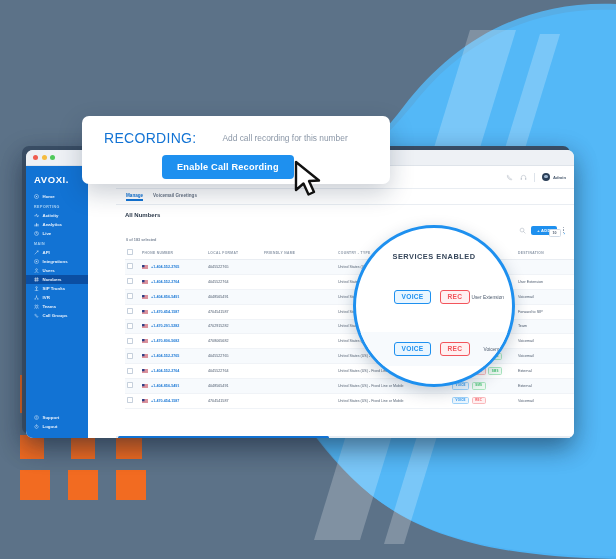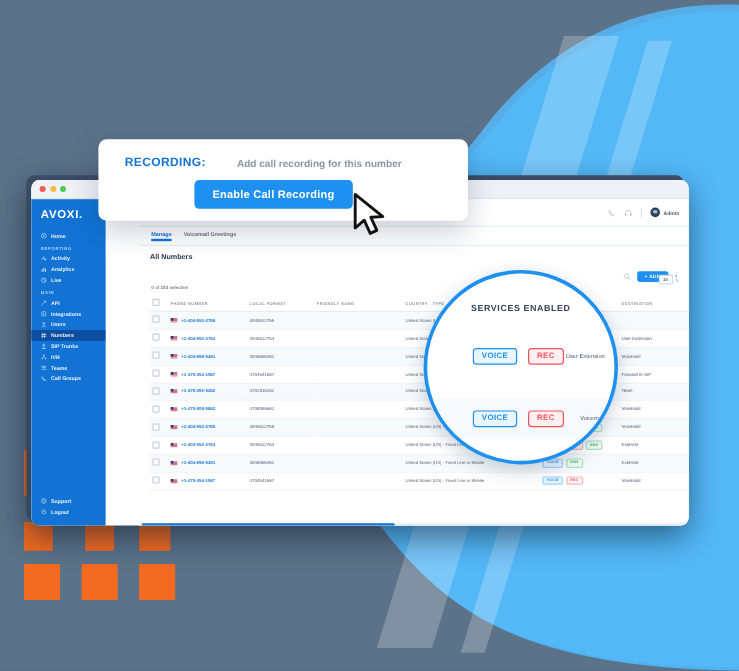--- a/index.html
+++ b/index.html
@@ -148,22 +148,22 @@
   }
   .mag-right{position:absolute;right:8px;font-size:4.8px;color:#4c5a6d;}
 
   
   .callout{
     position:absolute;left:82px;top:116px;width:308px;height:68px;
     background:#ffffff;border-radius:7px;
     box-shadow:0 9px 24px rgba(16,38,64,.22);
   }
   .co-row{display:flex;align-items:center;padding:14px 0 0 22px;gap:26px;}
-  .co-label{font-size:10px;font-weight:700;color:#1273d4;letter-spacing:.3px;}
-  .co-text{font-size:8.4px;color:#8b97a7;font-weight:bold;}
+  .co-label{font-size:14px;font-weight:400;color:#1273d4;letter-spacing:.3px;}
+  .co-text{font-size:8.4px;color:#8b97a7;}
   .co-btnwrap{padding:9px 16px 0 80px;}
   .btn-enable{
     background:#1e90ef;color:#fff;border:none;border-radius:4px;
     font-size:9.2px;font-weight:700;padding:7px 15px;letter-spacing:.2px;
   }
   .cursor{position:absolute;left:293px;top:160px;width:34px;height:38px;}
   .cursor svg{display:block;width:34px;height:38px;}
 </style>
 </head>
 <body>

